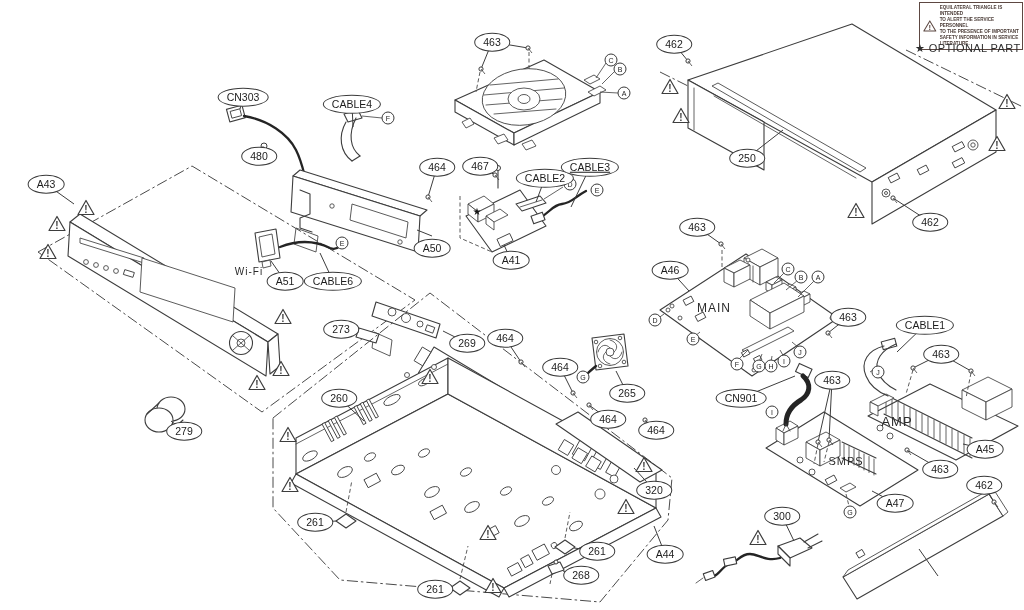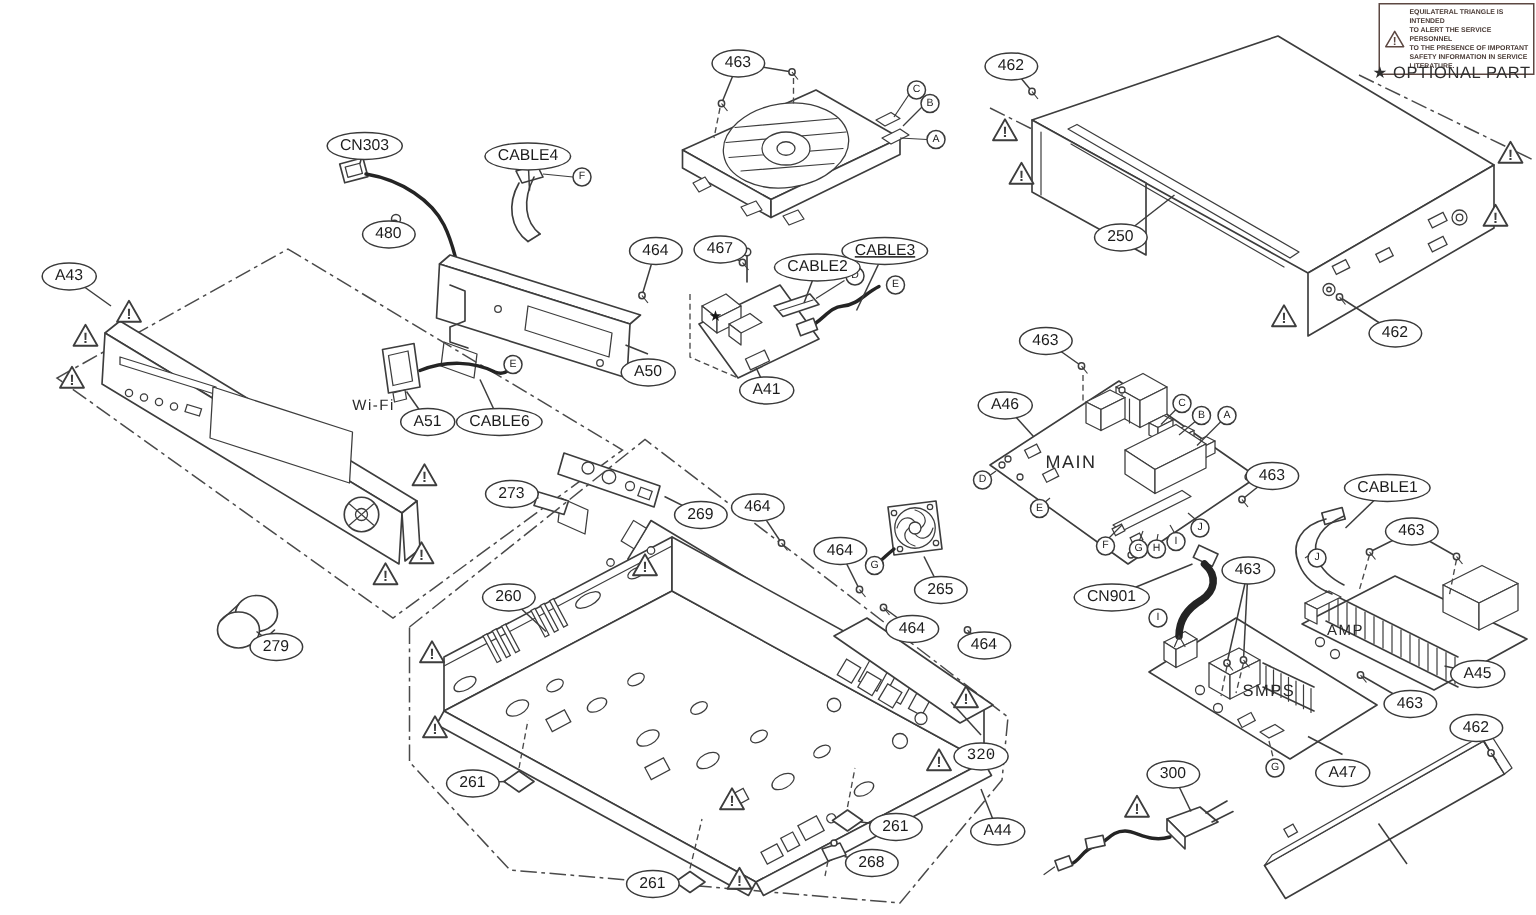--- a/index.html
+++ b/index.html
@@ -581,31 +581,31 @@
     <div class="oval" style="left: 930px; top: 222px;">462</div>
     <div class="oval" style="left: 697px; top: 227px;">463</div>
     <div class="oval" style="left: 670px; top: 270px;">A46</div>
     <div class="oval" style="left: 848px; top: 317px;">463</div>
     <div class="oval" style="left: 925px; top: 325px;">CABLE1</div>
     <div class="oval" style="left: 941px; top: 354px;">463</div>
     <div class="oval" style="left: 741px; top: 398px;">CN901</div>
     <div class="oval" style="left: 832px; top: 380px;">463</div>
     <div class="oval" style="left: 985px; top: 449px;">A45</div>
     <div class="oval" style="left: 940px; top: 469px;">463</div>
-    <div class="oval" style="left: 895px; top: 515px;">A47</div>
+    <div class="oval" style="left: 895px; top: 503px;">A47</div>
     <div class="oval" style="left: 782px; top: 516px;">300</div>
     <div class="oval" style="left: 984px; top: 485px;">462</div>
     <div class="oval" style="left: 938px; top: 576px; margin-top: 44px;">250R</div>
     <div class="oval" style="left: 339px; top: 398px;">260</div>
     <div class="oval" style="left: 315px; top: 522px;">261</div>
     <div class="oval" style="left: 435px; top: 589px;">261</div>
     <div class="oval" style="left: 597px; top: 551px;">261</div>
     <div class="oval" style="left: 581px; top: 575px;">268</div>
     <div class="oval" style="left: 665px; top: 554px;">A44</div>
-    <div class="oval" style="left: 654px; top: 504px; font-family: Liberation Mono, monospace;">320</div>
+    <div class="oval" style="left: 654px; top: 490px;">320</div>
     <div class="oval" style="left: 627px; top: 393px;">265</div>
     <div class="oval" style="left: 505px; top: 338px;">464</div>
     <div class="oval" style="left: 560px; top: 367px;">464</div>
     <div class="oval" style="left: 608px; top: 419px;">464</div>
     <div class="oval" style="left: 656px; top: 430px;">464</div>
     <div class="letter" style="left: 611px; top: 60px;">C</div>
     <div class="letter" style="left: 620px; top: 69px;">B</div>
     <div class="letter" style="left: 624px; top: 93px;">A</div>
     <div class="letter" style="left: 388px; top: 118px;">F</div>
     <div class="letter" style="left: 342px; top: 243px;">E</div>
@@ -620,16 +620,16 @@
     <div class="letter" style="left: 759px; top: 366px;">G</div>
     <div class="letter" style="left: 771px; top: 366px;">H</div>
     <div class="letter" style="left: 784px; top: 361px;">I</div>
     <div class="letter" style="left: 800px; top: 352px;">J</div>
     <div class="letter" style="left: 583px; top: 377px;">G</div>
     <div class="letter" style="left: 772px; top: 412px;">I</div>
     <div class="letter" style="left: 878px; top: 372px;">J</div>
     <div class="letter" style="left: 850px; top: 512px;">G</div>
     <div class="ptext" style="left: 714px; top: 308px; font-size: 12px;">MAIN</div>
     <div class="ptext" style="left: 846px; top: 461px; font-size: 11px;">SMPS</div>
-    <div class="ptext" style="left: 897px; top: 421px; font-size: 10px;">AMP</div>
+    <div class="ptext" style="left: 897px; top: 421px; font-size: 13px;">AMP</div>
     <div class="ptext" style="left: 249px; top: 271px; font-size: 10px;">Wi-Fi</div>
     <div class="star" style="left: 477px; top: 211px;">★</div>
   </div>
 
 </body></html>

